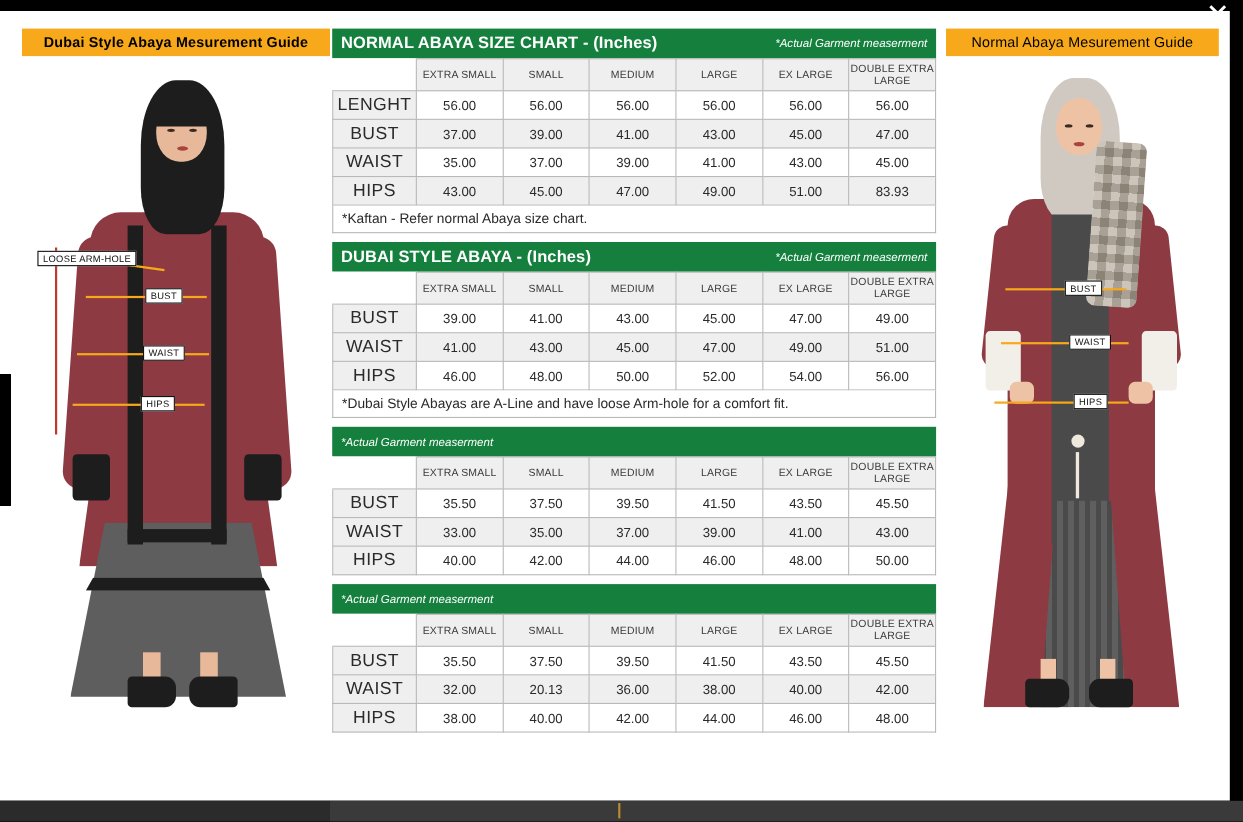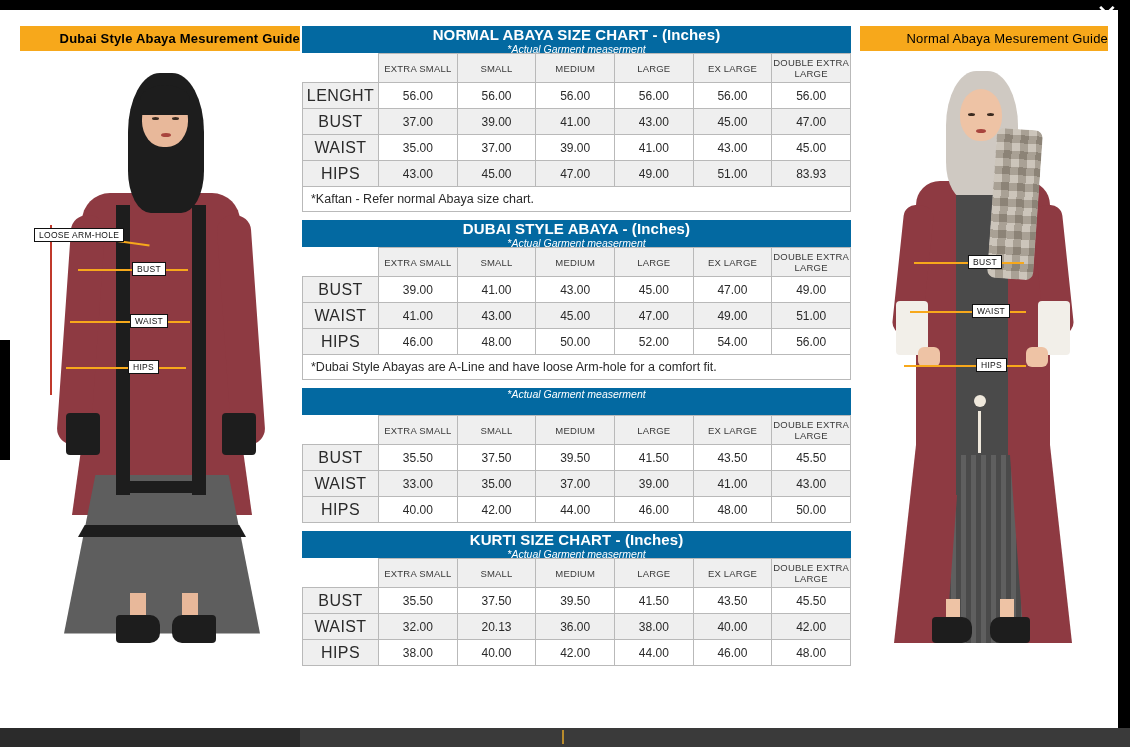--- a/index.html
+++ b/index.html
@@ -73,21 +73,21 @@
     width: 10px; height: 120px;
     background: #000;
   }
 
   
   .banner {
     background: #F7A81B;
     color: #000;
     font-weight: bold;
     font-size: 13px;
-    text-align: right;
+    text-align: center;
     letter-spacing: .2px;
   }
   .left-col {
     position: absolute;
     left: 20px;
     top: 16px;
     width: 280px;
   }
   .left-col .banner {
     height: 25px;
@@ -108,28 +108,27 @@
 
   
   .center {
     position: absolute;
     left: 302px;
     top: 16px;
     width: 549px;
   }
   .chart-block { margin-bottom: 8px; }
   .chart-head {
-    background: #0369a1;
+    background: #15803d;
     height: 27px;
     display: flex;
     align-items: center;
     justify-content: space-between;
     padding: 0 8px;
     box-sizing: border-box;
-    flex-direction: column;
   }
   .chart-title {
     font-size: 15px;
     font-weight: bold;
     color: #ffffff;
     letter-spacing: .1px;
   }
   .chart-note-top {
     font-size: 10.5px;
     color: #ffffff;
@@ -546,21 +545,20 @@
             <td>46.00</td>
             <td>48.00</td>
             <td>50.00</td>
           </tr>
         </tbody>
           </table>
       </div>
 
       <div class="chart-block">
         <div class="chart-head">
-          <span class="chart-title">KURTI SIZE CHART - (Inches)</span>
           <span class="chart-note-top">*Actual Garment measerment</span>
         </div>
         <table class="sizes">
           <colgroup>
               <col class="c0">
               <col>
               <col>
               <col>
               <col>
               <col>

